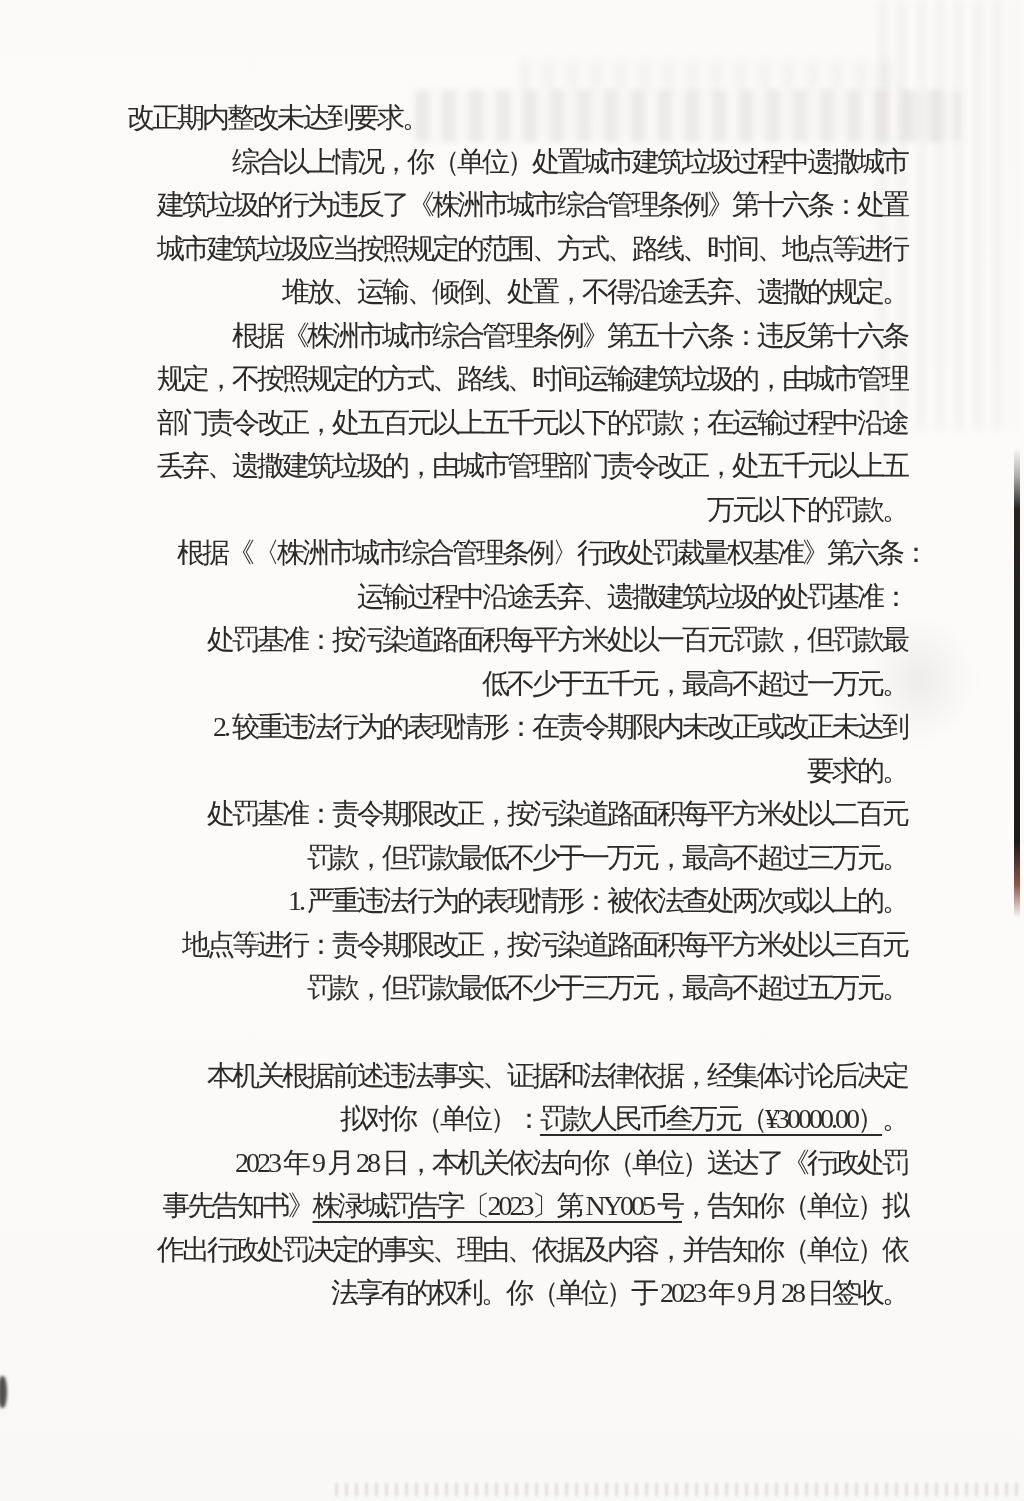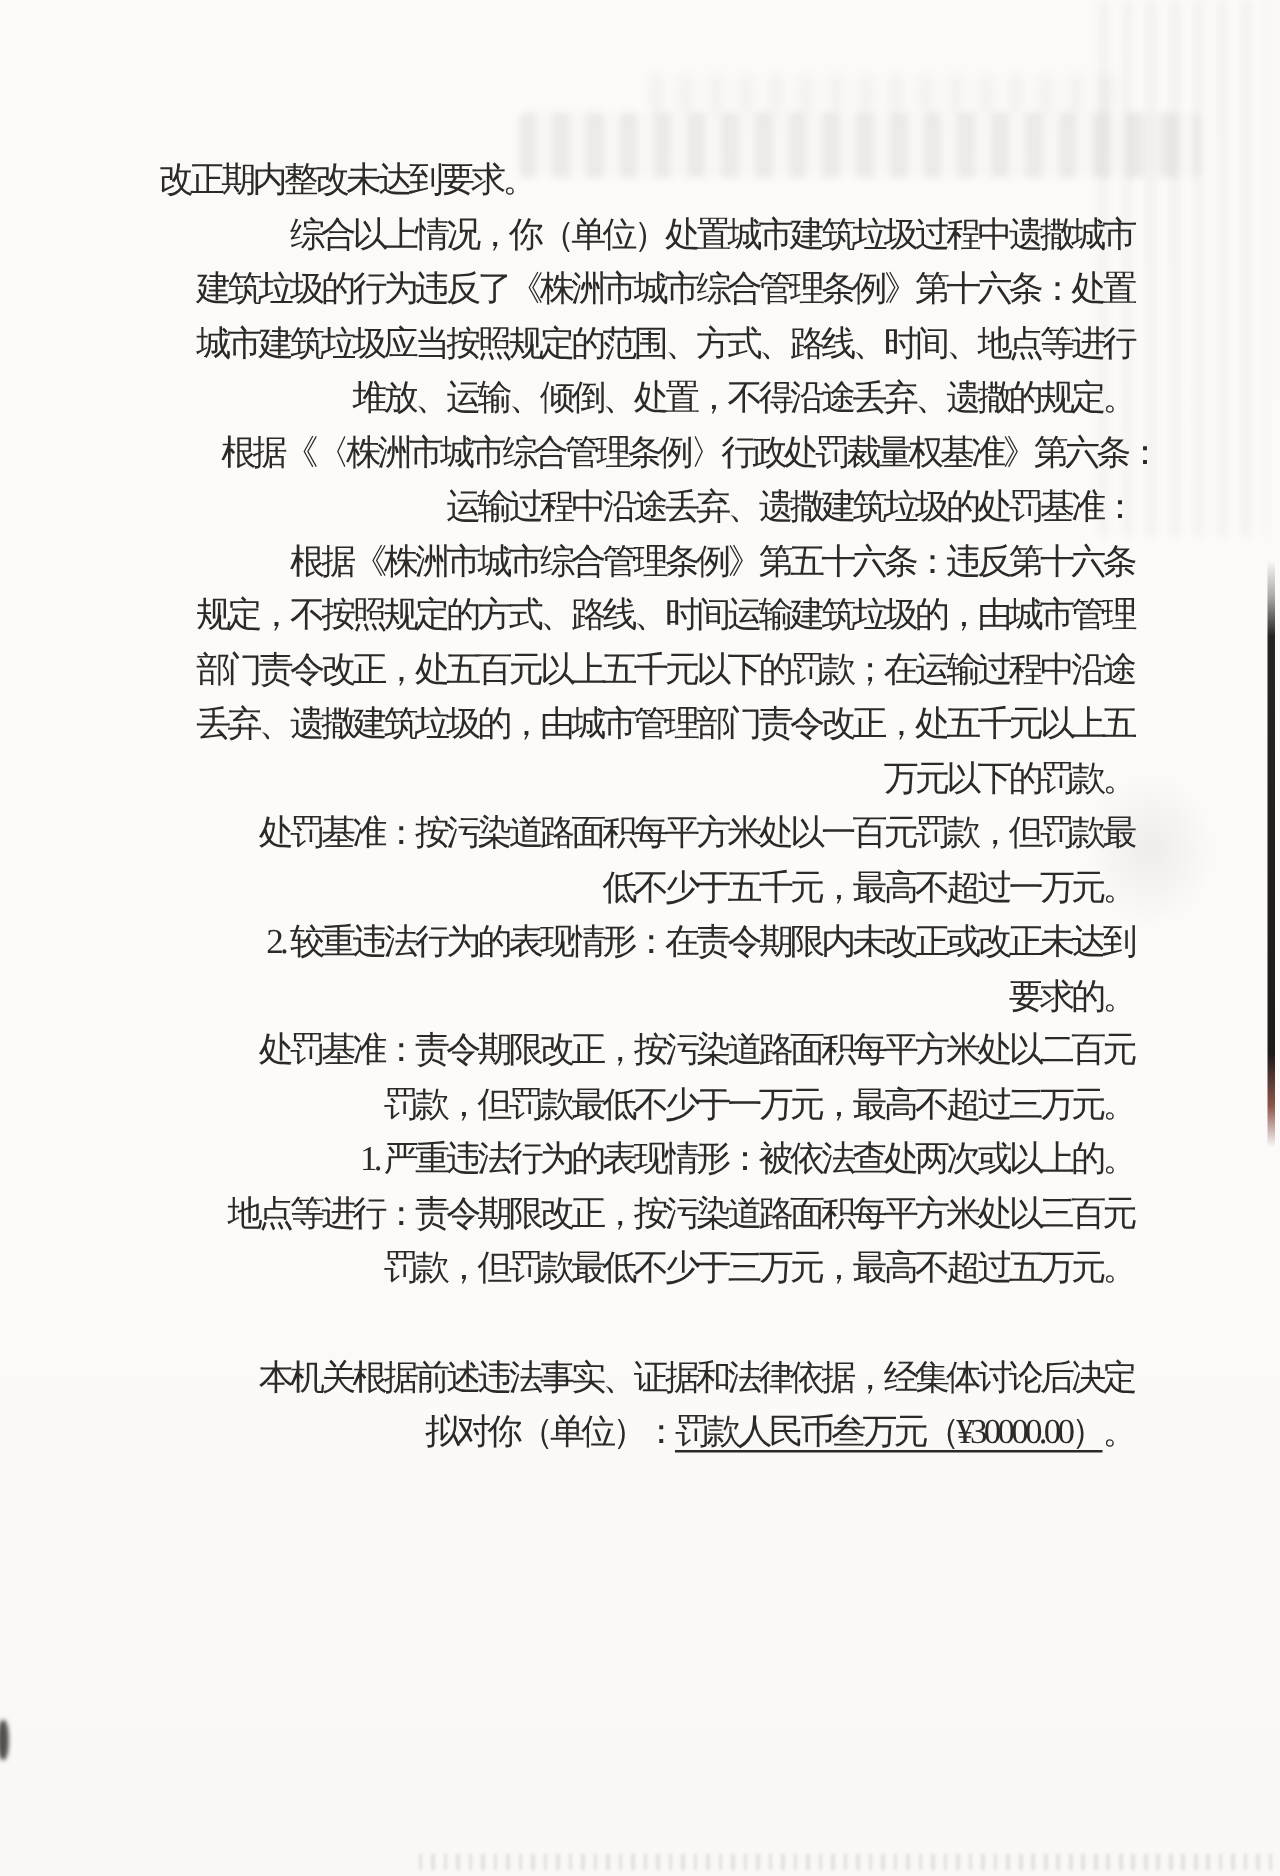--- a/index.html
+++ b/index.html
@@ -6,21 +6,21 @@
   .page {
     position:relative;
     width:1024px; height:1501px;
     margin:0 auto;
     background:linear-gradient(180deg,#fbfaf9 0%,#fcfbfa 55%,#faf8f7 100%);
     overflow:hidden;
     font-family:"Liberation Serif","DejaVu Serif",serif;
     color:#2b2a28;
   }
   .textblock {
-    position:absolute; left:127px; top:123px; width:780px;
+    position:absolute; left:127px; top:96px; width:780px;
     font-size:28px; line-height:43.5px; letter-spacing:-3px;
     text-rendering:optimizeLegibility;
     filter:blur(.2px);
   }
   .para { margin:0; white-space:pre; }
   .indent { text-indent:50px;text-align:right; }
   .gap-before { margin-top:44px; }
   .mark {
     text-decoration:underline;
     text-decoration-thickness:2px;
@@ -82,37 +82,41 @@
   <div class="artifact ghost-top"></div>
   <div class="artifact streaks-right"></div>
   <div class="artifact smudge-mid-right"></div>
 
   <div class="textblock">
     <p class="para">改正期内整改未达到要求。</p>
     <p class="para indent">综合以上情况，你（单位）处置城市建筑垃圾过程中遗撒城市
 建筑垃圾的行为违反了《株洲市城市综合管理条例》第十六条：处置
 城市建筑垃圾应当按照规定的范围、方式、路线、时间、地点等进行
 堆放、运输、倾倒、处置，不得沿途丢弃、遗撒的规定。</p>
-    <p class="para indent">根据《〈株洲市城市综合管理条例〉行政处罚裁量权基准》第六条：
-运输过程中沿途丢弃、遗撒建筑垃圾的处罚基准：</p>
     <p class="para indent">根据《株洲市城市综合管理条例》第五十六条：违反第十六条
 规定，不按照规定的方式、路线、时间运输建筑垃圾的，由城市管理
 部门责令改正，处五百元以上五千元以下的罚款；在运输过程中沿途
 丢弃、遗撒建筑垃圾的，由城市管理部门责令改正，处五千元以上五
 万元以下的罚款。</p>
+    <p class="para indent">根据《〈株洲市城市综合管理条例〉行政处罚裁量权基准》第六条：
+运输过程中沿途丢弃、遗撒建筑垃圾的处罚基准：</p>
     <p class="para indent">处罚基准：按污染道路面积每平方米处以一百元罚款，但罚款最
 低不少于五千元，最高不超过一万元。</p>
     <p class="para indent">2. 较重违法行为的表现情形：在责令期限内未改正或改正未达到
 要求的。</p>
     <p class="para indent">处罚基准：责令期限改正，按污染道路面积每平方米处以二百元
 罚款，但罚款最低不少于一万元，最高不超过三万元。</p>
     <p class="para indent">1. 严重违法行为的表现情形：被依法查处两次或以上的。</p>
     <p class="para indent">地点等进行：责令期限改正，按污染道路面积每平方米处以三百元
 罚款，但罚款最低不少于三万元，最高不超过五万元。</p>
     <p class="para indent gap-before"><span>本机关根据前述违法事实、证据和法律依据，经集体讨论后决定
 拟对你（单位）：</span><u class="mark">罚款人民币叁万元（¥30000.00）</u><span>。</span></p>
+    <p class="para indent"><span>2023 年 9 月 28 日，本机关依法向你（单位）送达了《行政处罚
+事先告知书》</span><u class="mark">株渌城罚告字〔2023〕第 NY005 号</u><span>，告知你（单位）拟
+作出行政处罚决定的事实、理由、依据及内容，并告知你（单位）依
+法享有的权利。你（单位）于 2023 年 9 月 28 日签收。</span></p>
   </div>
 
   <div class="artifact edge-line-right"></div>
   <div class="artifact edge-mark-left"></div>
   <div class="artifact bottom-speckles"></div>
 
 </div>
 
 </body></html>

